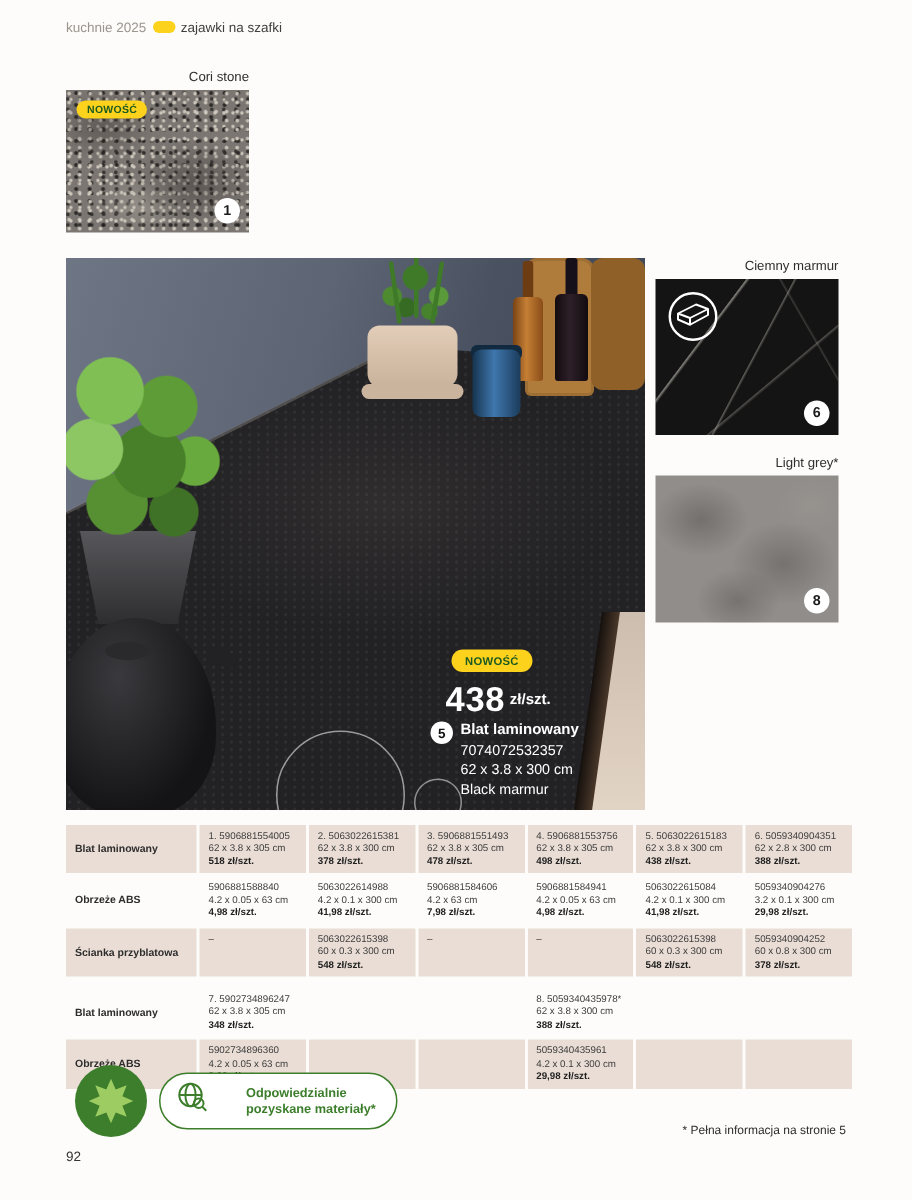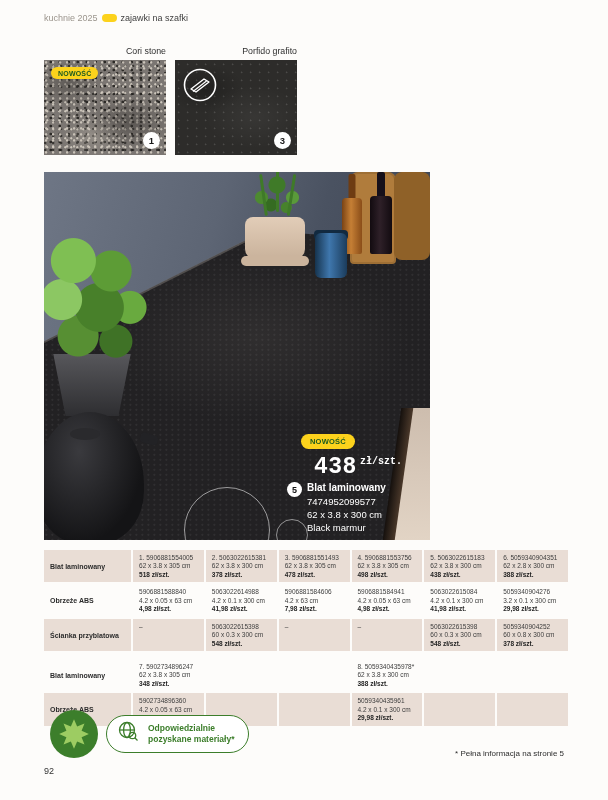--- a/index.html
+++ b/index.html
@@ -108,21 +108,21 @@
   .pot-knob{position:absolute;left:26px;top:256px;width:30px;height:12px;border-radius:50%;background:#2a2a2d;}
   .pot-handle{position:absolute;left:96px;top:262px;width:18px;height:10px;border-radius:4px;background:#222225;transform:rotate(18deg);}
   .ring-big{position:absolute;left:140px;top:315px;width:84px;height:84px;border:1.6px solid rgba(255,255,255,.55);border-radius:50%;}
   .ring-small{position:absolute;left:232px;top:347px;width:30px;height:30px;border:1.4px solid rgba(255,255,255,.5);border-radius:50%;}
   .floor-wedge{position:absolute;right:0;bottom:0;width:62px;height:132px;clip-path:polygon(56% 0,100% 0,100% 100%,26% 100%);background:linear-gradient(180deg,#cdbdae,#e2d4c5);}
   .edge-dark{position:absolute;right:26px;bottom:0;width:12px;height:132px;transform:skewX(-8deg);background:linear-gradient(90deg,#15100d,#4a382a);}
 
   
   .callout{position:absolute;left:243px;top:258px;color:#fff;}
   .callout .cbadge{display:inline-block;margin-left:14px;background:#fcd21c;color:#1c5a20;font-weight:bold;font-size:7.5px;padding:3px 9px;border-radius:9px;letter-spacing:.2px;}
-  .price-line{margin:7px 0 2px 27px;display:flex;align-items:flex-start;font-family:Liberation Mono, monospace;}
+  .price-line{margin:7px 0 2px 10px;display:flex;align-items:center;}
   .price-val{font-size:23px;font-weight:bold;letter-spacing:.5px;line-height:1;}
   .price-unit{font-size:10px;font-weight:bold;margin-left:3px;}
   .info-row{display:flex;gap:5px;margin-top:2px;}
   .num5{width:15px;height:15px;border-radius:50%;background:#fff;color:#111;font-size:9px;font-weight:bold;display:flex;align-items:center;justify-content:center;margin-top:1px;flex:none;}
   .info-col{font-size:9.5px;line-height:1.38;}
   .info-col .nm{font-weight:bold;font-size:10px;}
 
   
   .cat-table{position:absolute;left:42px;top:548px;border-collapse:separate;border-spacing:2px;width:528px;table-layout:fixed;}
   .cat-table col.c-label{width:86px;}
@@ -130,53 +130,40 @@
   .cat-table td{vertical-align:top;padding:4px 3px 3px 6px;font-size:6.5px;line-height:1.3;color:#3d3d3d;}
   .cat-table tr.beige td{background:#e9ddd5;}
   .cat-table tr.white td{background:transparent;}
   .cat-table td.lbl{font-weight:bold;color:#2c2c2c;font-size:7px;vertical-align:middle;}
   .cat-table .pr{font-weight:bold;color:#1f1f1f;}
   .cat-table tr.gaprow td{background:transparent;height:4px;padding:0;}
 
   
   .eco{position:absolute;left:50px;top:710px;display:flex;align-items:center;}
   .eco-circle{width:48px;height:48px;border-radius:50%;background:#3c7e2b;display:flex;align-items:center;justify-content:center;flex:none;}
-  .eco-pill{margin-left:8px;border:1.6px solid #3c7e2b;border-radius:19px;background:#fff;display:flex;align-items:center;gap:7px;padding:4px 14px 4px 8px;height:28px;}
+  .eco-pill{margin-left:8px;border:1.6px solid #3c7e2b;border-radius:19px;background:#fff;display:flex;align-items:center;gap:23px;padding:4px 14px 4px 8px;height:28px;}
   .eco-txt{color:#3c7e2b;font-weight:bold;font-size:8.5px;line-height:1.25;}
   .footnote{position:absolute;right:44px;top:749px;font-size:8px;color:#2e2e2e;}
   .pageno{position:absolute;left:44px;top:766px;font-size:9px;color:#333;}
 </style>
 </head>
 <body>
 
 <div class="hdr">
   <span class="cat">kuchnie 2025</span>
   <span class="pill"></span>
   <span class="sec">zajawki na szafki</span>
 </div>
 
 <div class="top-row">
   <div class="prod">
     <h3>Cori stone</h3>
     <div class="swatch tex-cori">
       <span class="new-badge">NOWOŚĆ</span>
       <span class="num">1</span>
-    </div>
-  </div>
-  <div class="prod">
-    <h3>Porfido grafito</h3>
-    <div class="swatch tex-porfido">
-      <span class="prof">
-        <svg viewBox="0 0 34 34" width="34" height="34">
-            <circle cx="17" cy="17" r="15.5" fill="none" stroke="#fff" stroke-width="1.6"></circle>
-            <path d="M8 21 L21 11 L26 14 L13 24 Z" fill="none" stroke="#fff" stroke-width="1.4" stroke-linejoin="round"></path>
-            <path d="M10 23.5 L23.5 13" fill="none" stroke="#fff" stroke-width="1.2"></path>
-          </svg>
-      </span>
-      <span class="num">3</span>
     </div>
   </div>
 </div>
 
 <div class="photo">
   <div class="counter"></div>
   <div class="cedge"></div>
   <div class="board1"></div>
   <div class="board2"></div>
   <div class="bottle b-amber">
@@ -208,29 +195,48 @@
   <div class="callout">
     <span class="cbadge">NOWOŚĆ</span>
     <div class="price-line">
       <span class="price-val">438</span>
       <span class="price-unit">zł/szt.</span>
     </div>
     <div class="info-row">
       <span class="num5">5</span>
       <div class="info-col">
         <div class="nm">Blat laminowany</div>
-        <div>7474952099577</div>
+        <div>7074072532357</div>
         <div>62 x 3.8 x 300 cm</div>
         <div>Black marmur</div>
       </div>
     </div>
   </div>
 </div>
 
 <div class="right-col">
+  <div class="prod">
+    <h3>Ciemny marmur</h3>
+    <div class="swatch tex-ciemny sw-h104">
+      <span class="prof">
+        <svg viewBox="0 0 34 34" width="34" height="34">
+            <circle cx="17" cy="17" r="15.5" fill="none" stroke="#fff" stroke-width="1.6"></circle>
+            <path d="M7 15 L19 9 L27 12 L15 18 Z" fill="none" stroke="#fff" stroke-width="1.3" stroke-linejoin="round"></path>
+            <path d="M7 15 L7 19 L15 22.5 L15 18 M27 12 L27 16 L15 22.5" fill="none" stroke="#fff" stroke-width="1.3" stroke-linejoin="round"></path>
+          </svg>
+      </span>
+      <span class="num">6</span>
+    </div>
+  </div>
+  <div class="prod sp2">
+    <h3>Light grey*</h3>
+    <div class="swatch tex-lightgrey sw-h98">
+      <span class="num">8</span>
+    </div>
+  </div>
 </div>
 
 <table class="cat-table">
   <colgroup>
       <col class="c-label">
       <col class="c-data">
       <col class="c-data">
       <col class="c-data">
       <col class="c-data">
       <col class="c-data">

